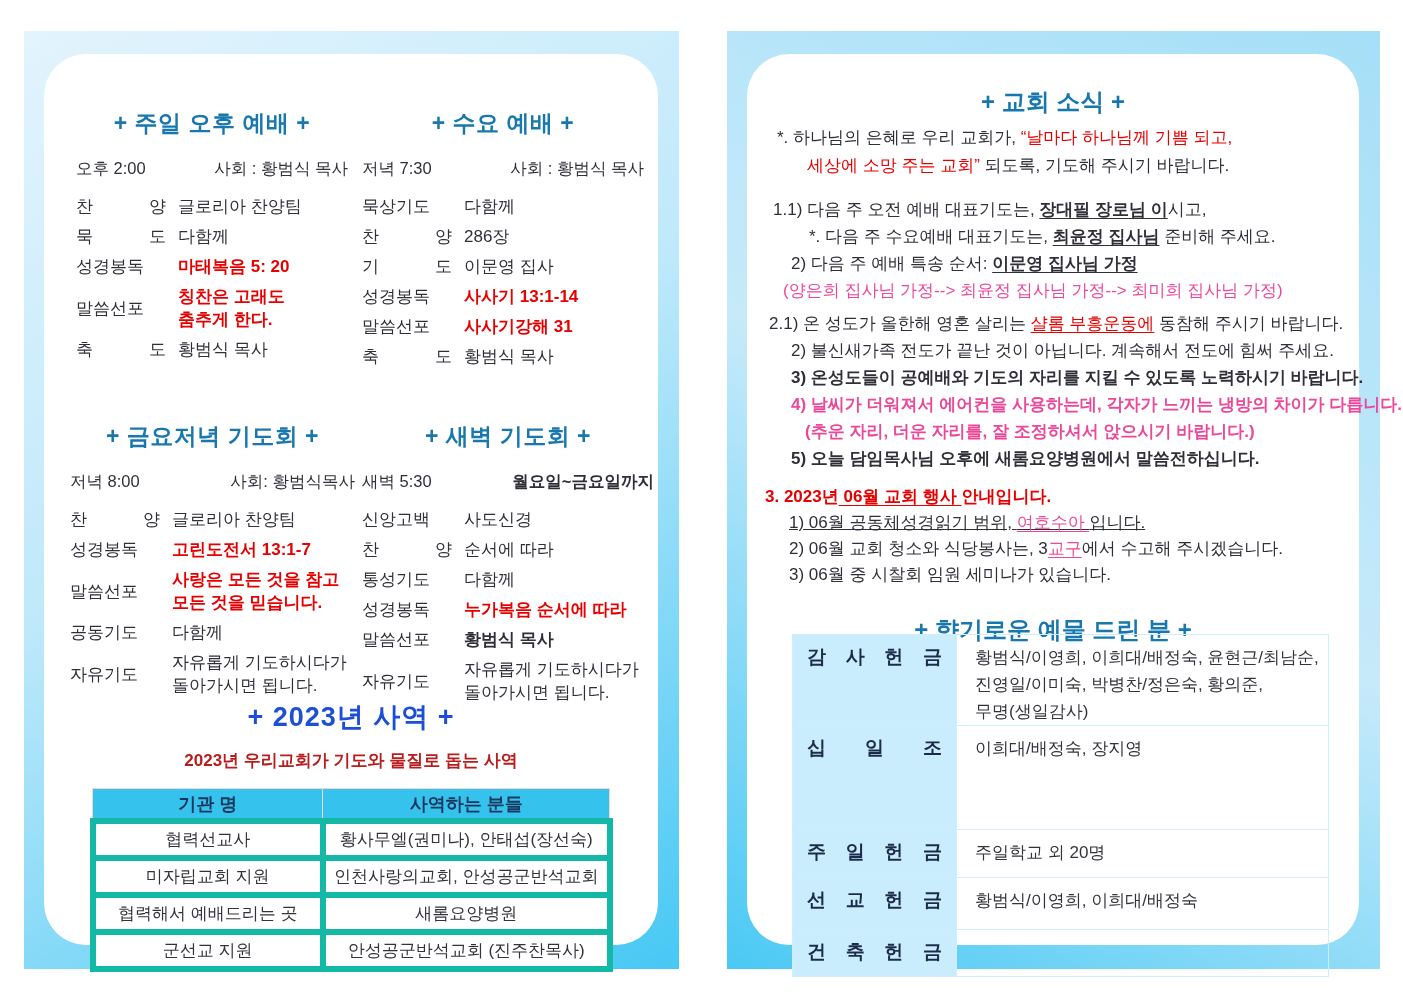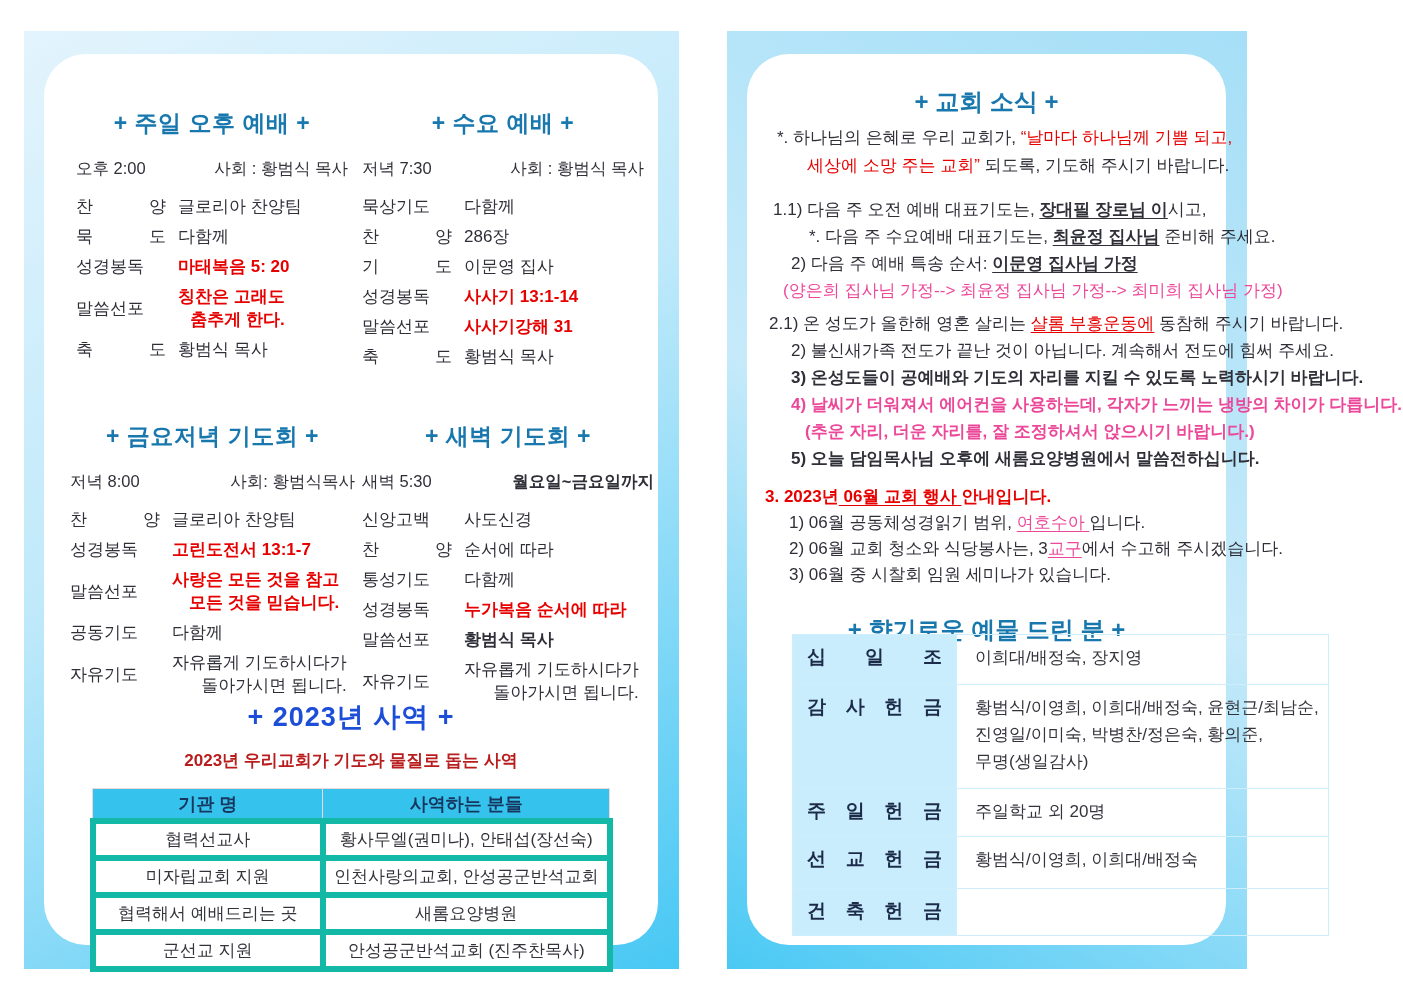--- a/index.html
+++ b/index.html
@@ -1,36 +1,36 @@
 <!DOCTYPE html>
 <html><head>
 <meta charset="utf-8">
 <style>
   html,body{margin:0;padding:0;background:#ffffff;}
   body{font-family:"Liberation Sans",sans-serif;}
   .canvas{position:relative;width:1403px;height:992px;background:#ffffff;overflow:hidden;}
 
   .page{position:absolute;top:31px;height:938px;}
   .page-left{left:24px;width:655px;background:linear-gradient(150deg,#e3f4fd 0%,#bfe9fa 45%,#47c8f4 100%);}
-  .page-right{left:727px;width:520px;background:linear-gradient(210deg,#a5dff7 0%,#c6eafa 50%,#4ac9f4 100%);}
+  .page-right{left:727px;width:653px;background:linear-gradient(210deg,#a5dff7 0%,#c6eafa 50%,#4ac9f4 100%);}
   .panel{position:absolute;left:20px;right:21px;top:23px;bottom:24px;background:#ffffff;border-radius:42px;}
 
   .red{color:#e60000;}
   .blue{color:#ec4899;}
   .b{font-weight:bold;}
   .u{text-decoration:underline;text-underline-offset:3px;}
 
   
   .svc{position:absolute;}
   .svc-title{margin:0;text-align:center;color:#1878ae;font-size:23px;font-weight:bold;letter-spacing:0.5px;white-space:nowrap;}
   .timeline{display:flex;justify-content:space-between;margin-top:19px;color:#2f2f38;font-size:16.5px;white-space:nowrap;}
   .items{margin-top:15px;}
   .item{display:flex;align-items:center;margin-bottom:7px;color:#2f2f38;font-size:17px;}
   .item .lbl{flex:0 0 90px;text-align:justify;text-align-last:justify;margin-right:12px;}
-  .item .val{white-space:pre-line;line-height:23px;text-align:right;}
+  .item .val{white-space:pre-line;line-height:23px;}
 
   
   .ministry{position:absolute;left:0;right:0;top:645px;text-align:center;}
   .m-title{margin:0;color:#1d4ed8;font-size:27px;font-weight:bold;letter-spacing:1px;}
   .m-sub{color:#b91c1c;font-size:17px;font-weight:bold;margin-top:14px;}
   .mtab{margin:16px auto 0;width:523px;border-collapse:collapse;table-layout:fixed;}
   .mtab th{background:#35c3ee;color:#17365d;font-size:18px;font-weight:bold;height:27px;border:1px solid #ecd8d9;}
   .mtab th:first-child, .mtab td:first-child{width:44%;}
   .mtab td{border:6px solid #14b8a6;font-size:17px;color:#33333b;height:29px;text-align:center;background:#fff;}
 
@@ -252,40 +252,40 @@
         <div class="rline" style="padding-left:6px;"><span>2.1) 온 성도가 올한해 영혼 살리는 </span><span class="red u">샬롬 부흥운동에</span><span> 동참해 주시기 바랍니다.</span></div>
         <div class="rline" style="padding-left:28px;"><span>2) 불신새가족 전도가 끝난 것이 아닙니다. 계속해서 전도에 힘써 주세요.</span></div>
         <div class="rline" style="padding-left:28px;"><span class="b">3) 온성도들이 공예배와 기도의 자리를 지킬 수 있도록 노력하시기 바랍니다.</span></div>
         <div class="rline" style="padding-left:28px;"><span class="blue b">4) 날씨가 더워져서 에어컨을 사용하는데, 각자가 느끼는 냉방의 차이가 다릅니다.</span></div>
         <div class="rline" style="padding-left:42px;"><span class="blue b">(추운 자리, 더운 자리를, 잘 조정하셔서 앉으시기 바랍니다.)</span></div>
         <div class="rline" style="padding-left:28px;"><span class="b">5) 오늘 담임목사님 오후에 새롬요양병원에서 말씀전하십니다.</span></div>
       </div>
 
       <div class="rblock s3">
         <div class="rline" style="padding-left:2px;"><span class="red b">3. 2023년</span><span class="red b u"> 06월 교회 행사 </span><span class="red b">안내입니다.</span></div>
-        <div class="rline" style="padding-left:26px;"><span>1) 06월 공동체성경읽기 범위, </span><span class="blue u">여호수아 </span><span>입니다.</span></div>
+        <div class="rline" style="padding-left:26px;text-decoration:underline;"><span>1) 06월 공동체성경읽기 범위, </span><span class="blue u">여호수아 </span><span>입니다.</span></div>
         <div class="rline" style="padding-left:26px;"><span>2) 06월 교회 청소와 식당봉사는, 3</span><span class="blue u">교구</span><span>에서 수고해 주시겠습니다.</span></div>
         <div class="rline" style="padding-left:26px;"><span>3) 06월 중 시찰회 임원 세미나가 있습니다.</span></div>
       </div>
 
       <h2 class="r-title offer-title">+ 향기로운 예물 드린 분 +</h2>
 
       <table class="otab">
         <tbody>
-            <tr>
-              <td class="olbl">십 일 조</td>
-              <td class="oval">이희대/배정숙, 장지영</td>
-            </tr>
             <tr>
               <td class="olbl">감 사 헌 금</td>
               <td class="oval">황범식/이영희, 이희대/배정숙, 윤현근/최남순,
 진영일/이미숙, 박병찬/정은숙, 황의준,
 무명(생일감사)</td>
             </tr>
             <tr>
+              <td class="olbl">십 일 조</td>
+              <td class="oval">이희대/배정숙, 장지영</td>
+            </tr>
+            <tr>
               <td class="olbl">주 일 헌 금</td>
               <td class="oval">주일학교 외 20명</td>
             </tr>
             <tr>
               <td class="olbl">선 교 헌 금</td>
               <td class="oval">황범식/이영희, 이희대/배정숙</td>
             </tr>
             <tr>
               <td class="olbl">건 축 헌 금</td>
               <td class="oval"></td>

